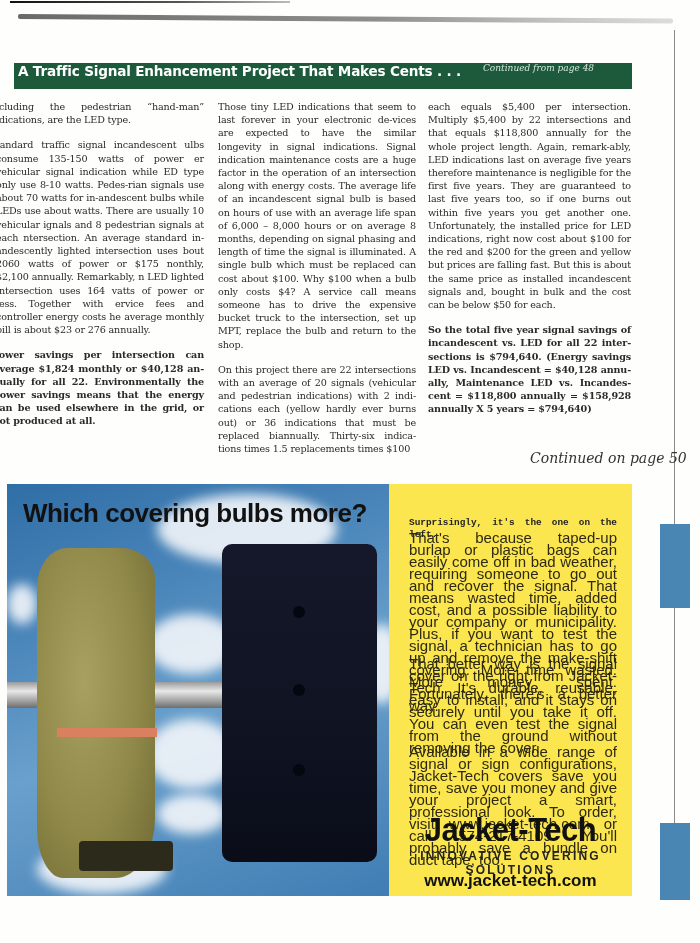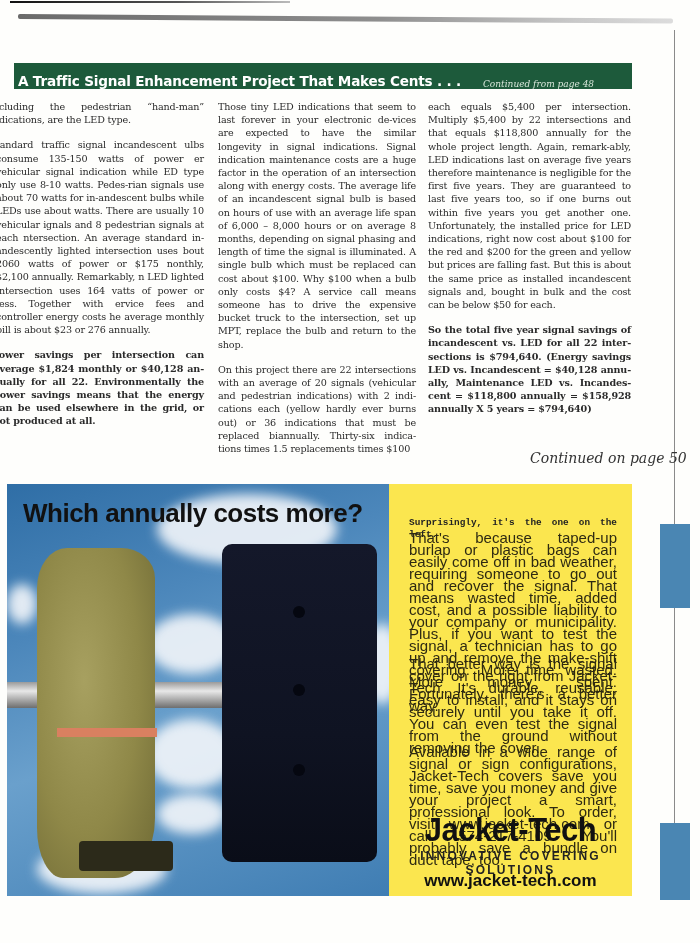--- a/index.html
+++ b/index.html
@@ -9,21 +9,21 @@
               background:linear-gradient(90deg,#6a6a6a 0%,#8e8e8e 55%,#c9c9c9 85%,#dcdcdc 100%);
               border-radius:2px; transform:rotate(0.4deg); transform-origin:left; }
   .top-scan { position:absolute; left:10px; top:1px; width:280px; height:2px;
               background:linear-gradient(90deg,#111 0%,#555 60%,#bbb 100%); }
   .right-rule { position:absolute; left:674px; top:30px; width:1px; height:860px; background:#8a8a8a; }
   .tab { position:absolute; left:660px; width:30px; background:#4a86b3; }
   .tab1 { top:524px; height:84px; }
   .tab2 { top:823px; height:77px; }
 
   .banner { position:absolute; left:14px; top:63px; width:618px; height:26px; background:#1d5a3b;
-            display:flex; align-items:flex-end; padding-left:4px; box-sizing:border-box; }
+            display:flex; align-items:flex-start; padding-left:4px; box-sizing:border-box; }
   .banner-title { font-family:"DejaVu Sans", sans-serif; font-weight:bold; color:#fff;
                   font-size:13.6px; letter-spacing:-0.2px; white-space:nowrap; }
   .banner-cont { font-family:"DejaVu Serif", serif; font-style:italic; color:#d8e6da;
                  font-size:9px; margin-left:22px; white-space:nowrap; }
 
   .col { position:absolute; top:100px; font-size:9.6px; line-height:13.2px; text-align:justify;
          letter-spacing:-0.15px; }
   .col p { margin:0 0 12px 0; }
   .col .bold { font-weight:bold; }
   .c1 { left:-4px; width:208px; }
@@ -103,21 +103,21 @@
     <div class="pole"></div>
     <div class="burlap">
       <div class="burlap-band"></div>
       <div class="burlap-dark"></div>
     </div>
     <div class="signal-cover">
       <div class="signal-dot" style="top:62px;"></div>
       <div class="signal-dot" style="top:140px;"></div>
       <div class="signal-dot" style="top:220px;"></div>
     </div>
-    <div class="ad-headline">Which annually costs more?</div>
+    <div class="ad-headline">Which covering bulbs more?</div>
   </div>
   <div class="ad-panel">
     <div class="ad-text ad-lead">Surprisingly, it's the one on the left.</div>
     <div class="ad-text ad-p1">That's because taped-up burlap or plastic bags can easily come off in bad weather, requiring someone to go out and recover the signal. That means wasted time, added cost, and a possible liability to your company or municipality. Plus, if you want to test the signal, a technician has to go up and remove the make-shift covering. More time wasted. More money spent. Fortunately, there's a better way.</div>
     <div class="ad-text ad-p2">That better way is the signal cover on the right from Jacket-Tech. It's durable, reusable, easy to install, and it stays on securely until you take it off. You can even test the signal from the ground without removing the cover.</div>
     <div class="ad-text ad-p3">Available in a wide range of signal or sign configurations, Jacket-Tech covers save you time, save you money and give your project a smart, professional look. To order, visit www.jacket-tech.com or call 574-217-4109. You'll probably save a bundle on duct tape, too.</div>
     <div class="brand brand-name">Jacket-Tech</div>
     <div class="brand brand-tag">INNOVATIVE COVERING SOLUTIONS</div>
     <div class="brand brand-url">www.jacket-tech.com</div>
   </div>

